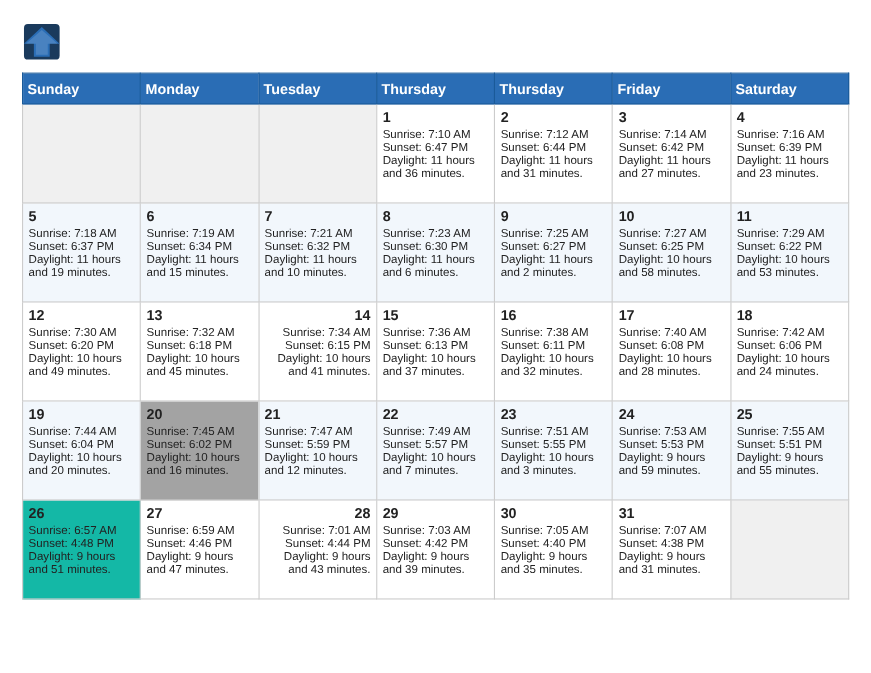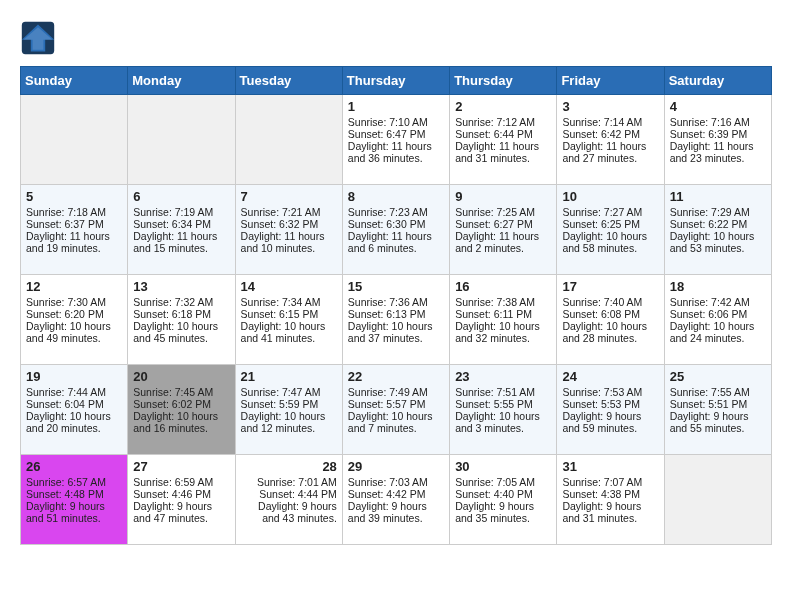--- a/index.html
+++ b/index.html
@@ -200,21 +200,21 @@
           <div>Sunrise: 7:30 AM</div>
           <div>Sunset: 6:20 PM</div>
           <div>Daylight: 10 hours and 49 minutes.</div>
         </td>
         <td style="background: rgb(255, 255, 255);">
           <span class="day-num">13</span>
           <div>Sunrise: 7:32 AM</div>
           <div>Sunset: 6:18 PM</div>
           <div>Daylight: 10 hours and 45 minutes.</div>
         </td>
-        <td style="background: rgb(255, 255, 255);">
+        <td style="background: rgb(255, 255, 255); text-align: right;">
           <span class="day-num">14</span>
           <div>Sunrise: 7:34 AM</div>
           <div>Sunset: 6:15 PM</div>
           <div>Daylight: 10 hours and 41 minutes.</div>
         </td>
         <td style="background: rgb(255, 255, 255);">
           <span class="day-num">15</span>
           <div>Sunrise: 7:36 AM</div>
           <div>Sunset: 6:13 PM</div>
           <div>Daylight: 10 hours and 37 minutes.</div>
@@ -276,21 +276,21 @@
           <div>Daylight: 9 hours and 59 minutes.</div>
         </td>
         <td style="background: rgb(242, 247, 252);">
           <span class="day-num">25</span>
           <div>Sunrise: 7:55 AM</div>
           <div>Sunset: 5:51 PM</div>
           <div>Daylight: 9 hours and 55 minutes.</div>
         </td>
       </tr>
       <tr>
-        <td style="background: #d946ef;">
+        <td style="background: #14b8a6;">
           <span class="day-num">26</span>
           <div>Sunrise: 6:57 AM</div>
           <div>Sunset: 4:48 PM</div>
           <div>Daylight: 9 hours and 51 minutes.</div>
         </td>
         <td style="background: rgb(255, 255, 255);">
           <span class="day-num">27</span>
           <div>Sunrise: 6:59 AM</div>
           <div>Sunset: 4:46 PM</div>
           <div>Daylight: 9 hours and 47 minutes.</div>

